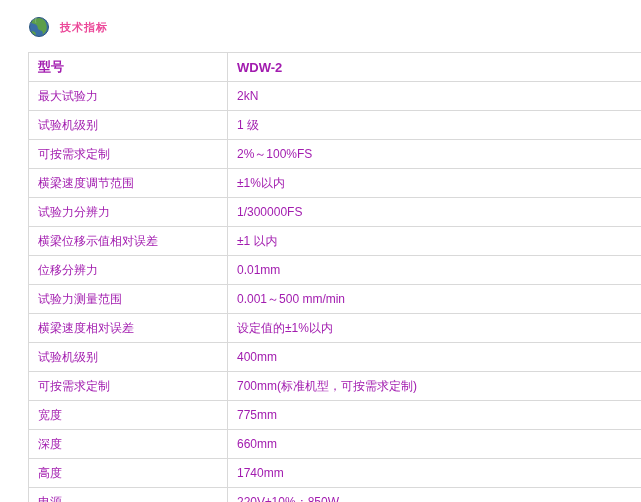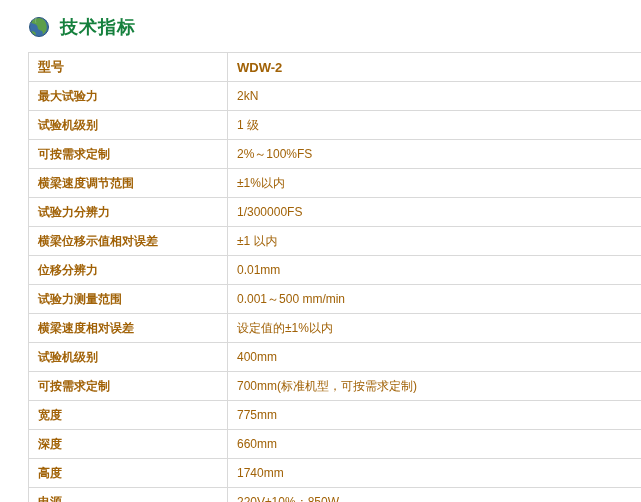--- a/index.html
+++ b/index.html
@@ -29,48 +29,48 @@
   }
   .title-icon {
     width: 22px;
     height: 22px;
     margin-right: 10px;
     flex: 0 0 auto;
     position: relative;
   }
   .title-icon svg { display: block; }
   .title-text {
-    font-size: 18px;
+    font-size: 11px;
     font-weight: bold;
-    color: #15803d;
+    color: #ec4899;
     letter-spacing: 1px;
     line-height: 22px;
     text-align: right;
   }
   .spec-table {
     width: 611px;
     margin-left: 14px;
     margin-top: 8px;
     border-collapse: collapse;
     table-layout: fixed;
     border-top: 1px solid #d9d9d9;
     border-left: 1px solid #d9d9d9;
   }
   .spec-table td {
     border-right: 1px solid #d9d9d9;
     border-bottom: 1px solid #d9d9d9;
     height: 28px;
     padding: 0 9px;
     font-size: 12px;
-    color: #a16207;
+    color: #a21caf;
     vertical-align: middle;
     overflow: hidden;
     white-space: nowrap;
   }
-  .col-label { width: 180px; font-weight: bold; }
+  .col-label { width: 180px; }
   .col-value { width: 431px; }
   .spec-table tr.header-row td {
     font-weight: bold;
     font-size: 13px;
   }
 </style>
 </head>
 <body>
 
 <div class="page">

